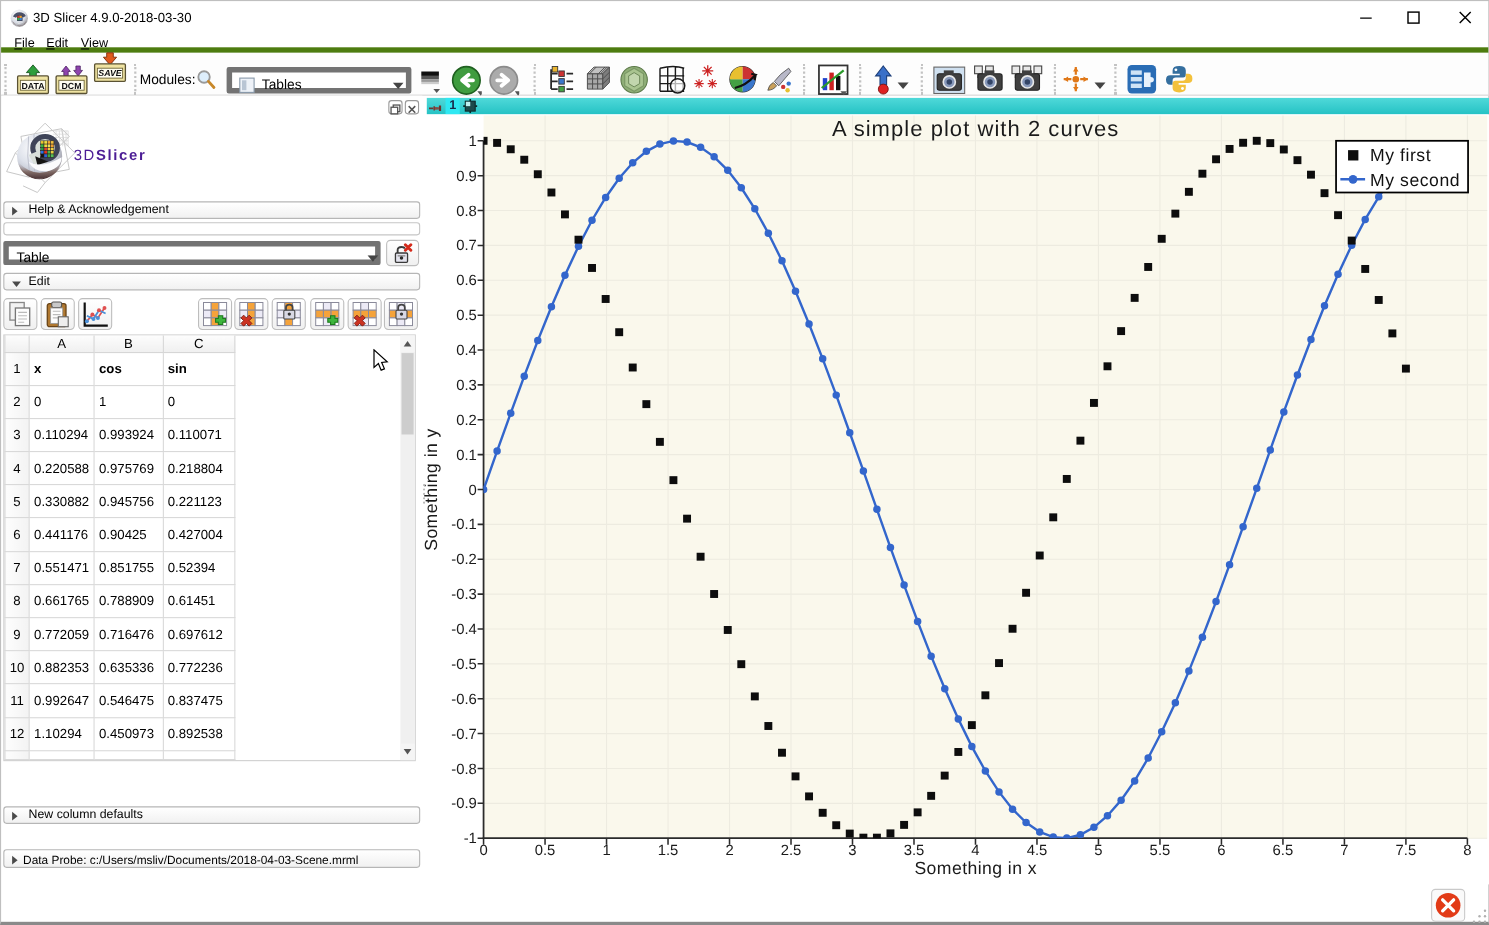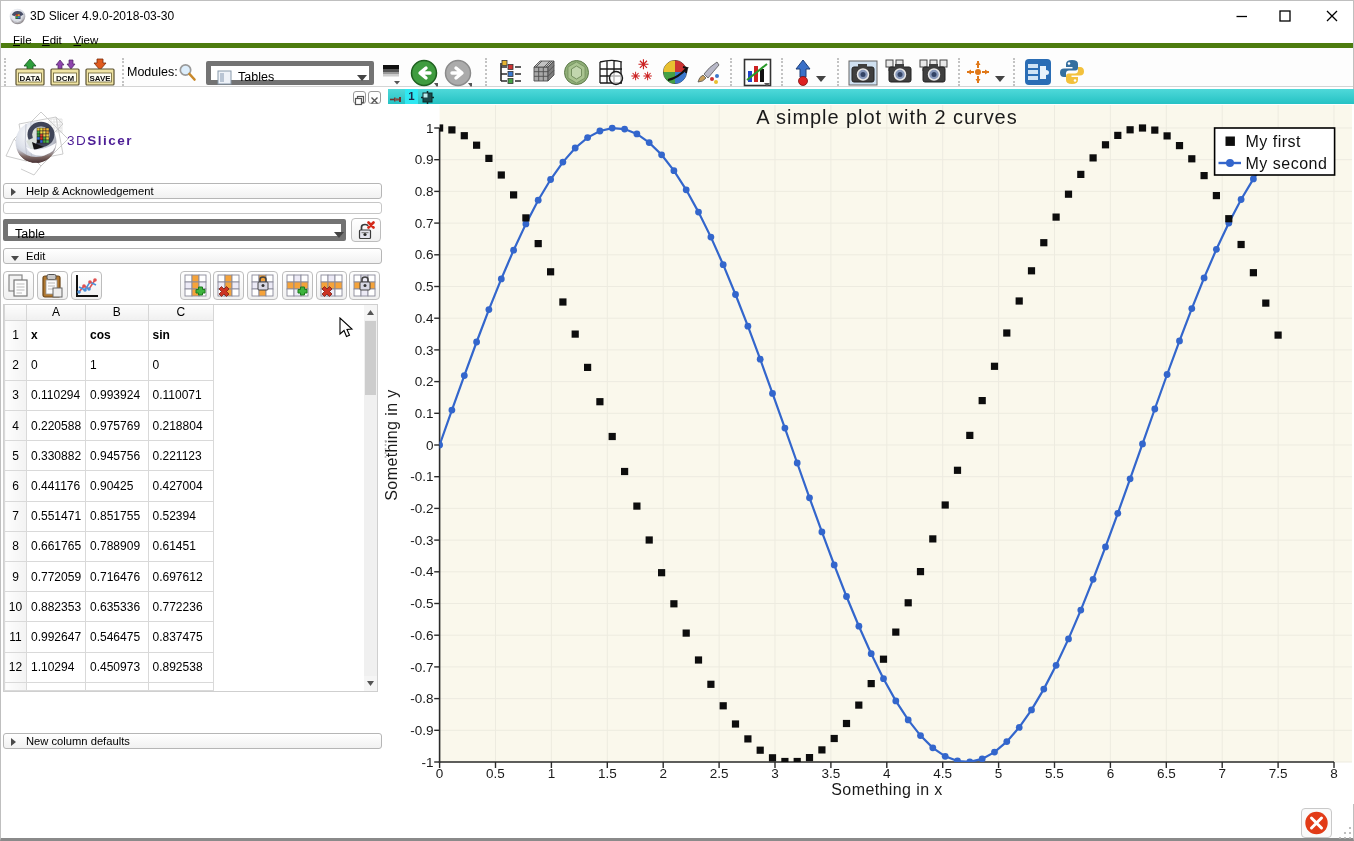--- a/index.html
+++ b/index.html
@@ -87,21 +87,21 @@
 <text x="15" y="22.5" text-anchor="middle" font-family="Liberation Sans, sans-serif" font-size="8" font-weight="bold" fill="#111">DATA</text>
 </svg></div>
 <div class="abs" style="left:49px;top:57px;width:31px;height:29px;text-decoration:underline;">
 <svg width="31" height="29" viewBox="0 0 31 29">
 <path d="M10 2 L14 7 L12 7 L12 11 L8 11 L8 7 L6 7 Z" fill="#8e44ad" stroke="#4a2060" stroke-width="0.7"></path>
         <path d="M21 11 L17 6 L19 6 L19 2 L23 2 L23 6 L25 6 Z" fill="#8e44ad" stroke="#4a2060" stroke-width="0.7"></path>
 <rect x="1" y="11" width="28" height="16" fill="#efe3a2" stroke="#5a5233" stroke-width="1.2" rx="1"></rect>
 <rect x="3.5" y="15" width="23" height="9" fill="#fffef2" stroke="#6a6133" stroke-width="0.8"></rect>
 <text x="15" y="22.5" text-anchor="middle" font-family="Liberation Sans, sans-serif" font-size="8" font-weight="bold" fill="#111">DCM</text>
 </svg></div>
-<div class="abs" style="left:84px;top:57px;width:31px;height:29px;">
+<div class="abs" style="left:84px;top:46px;width:31px;height:29px;font-style:italic;">
 <svg width="31" height="29" viewBox="0 0 31 29">
 <path d="M15 12 L9 5 L12 5 L12 1 L18 1 L18 5 L21 5 Z" fill="#e05a1e" stroke="#7a2a08" stroke-width="0.8"></path>
 <rect x="1" y="11" width="28" height="16" fill="#efe3a2" stroke="#5a5233" stroke-width="1.2" rx="1"></rect>
 <rect x="3.5" y="15" width="23" height="9" fill="#fffef2" stroke="#6a6133" stroke-width="0.8"></rect>
 <text x="15" y="22.5" text-anchor="middle" font-family="Liberation Sans, sans-serif" font-size="8" font-weight="bold" fill="#111">SAVE</text>
 </svg></div>
 <div class="grip" style="left:121px;top:57px;height:28px;"></div>
 <div class="tlabel" style="left:126px;top:64px;">Modules:</div>
 <div class="abs" style="left:177px;top:62px;"><svg width="19" height="19" viewBox="0 0 19 19">
 <circle cx="7.5" cy="7" r="5.2" fill="#ddeefc" stroke="#9a9a9a" stroke-width="1.7"></circle>
@@ -558,20 +558,24 @@
           <path d="M6.5 5 L10 10 L3 10 Z" fill="#555"></path>
         </svg></div>
  <div class="sbthumb" style="left:1px;top:16px;width:11px;height:74px;"></div>
  <div class="abs" style="left:0;top:371px;width:13px;height:15px;background:#f5f5f5;"><svg width="13" height="15">
           <path d="M6.5 10 L10 5 L3 5 Z" fill="#555"></path>
         </svg></div>
 </div>
 <div class="secbar" style="top:732px;">
       <div class="arr tri-r"></div>
       <div class="txt">New column defaults</div>
+    </div>
+<div class="secbar" style="top:771px;width:379px;height:17px;font-size:10.8px;">
+      <div class="arr tri-r" style="top:5px;"></div>
+      <div class="txt" style="top:3px;left:17px;">Data Probe: c:/Users/msliv/Documents/2018-04-03-Scene.mrml</div>
     </div>
 <div class="abs" style="left:338px;top:316px;"><svg width="16" height="22" viewBox="0 0 16 22">
 <path d="M1 1 L1 17 L5 13.5 L7.5 19.5 L10.5 18.3 L8 12.5 L13 12 Z" fill="#fff" stroke="#000" stroke-width="1.1"></path>
 </svg></div>
 
 <div class="abs" style="left:352px;top:90px;width:13px;height:13px;border:1px solid #9a9a9a;border-radius:3px;">
 <svg width="11" height="11" viewBox="0 0 11 11">
         <rect x="3.5" y="1.5" width="6" height="6" fill="none" stroke="#555" stroke-width="1.2"></rect>
         <rect x="1.5" y="3.5" width="6" height="6" fill="#fff" stroke="#555" stroke-width="1.2"></rect>
       </svg></div>

